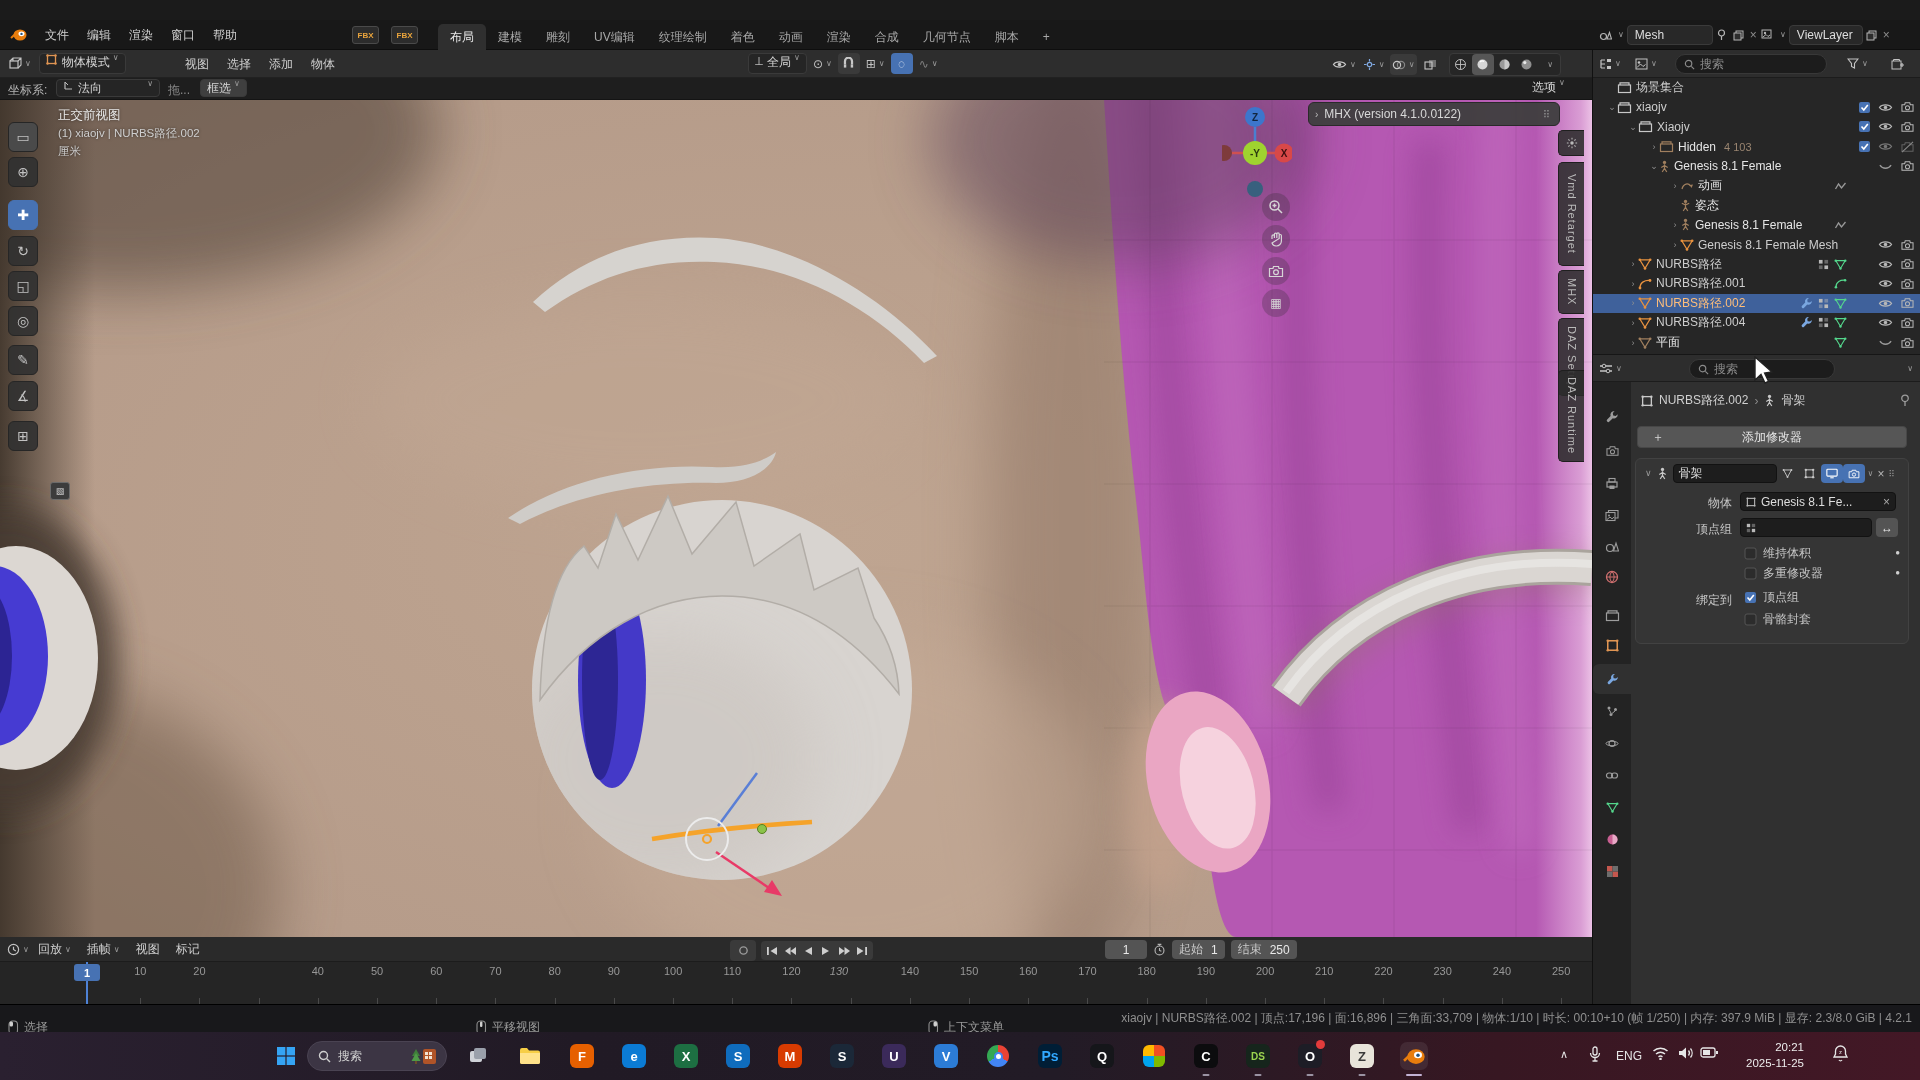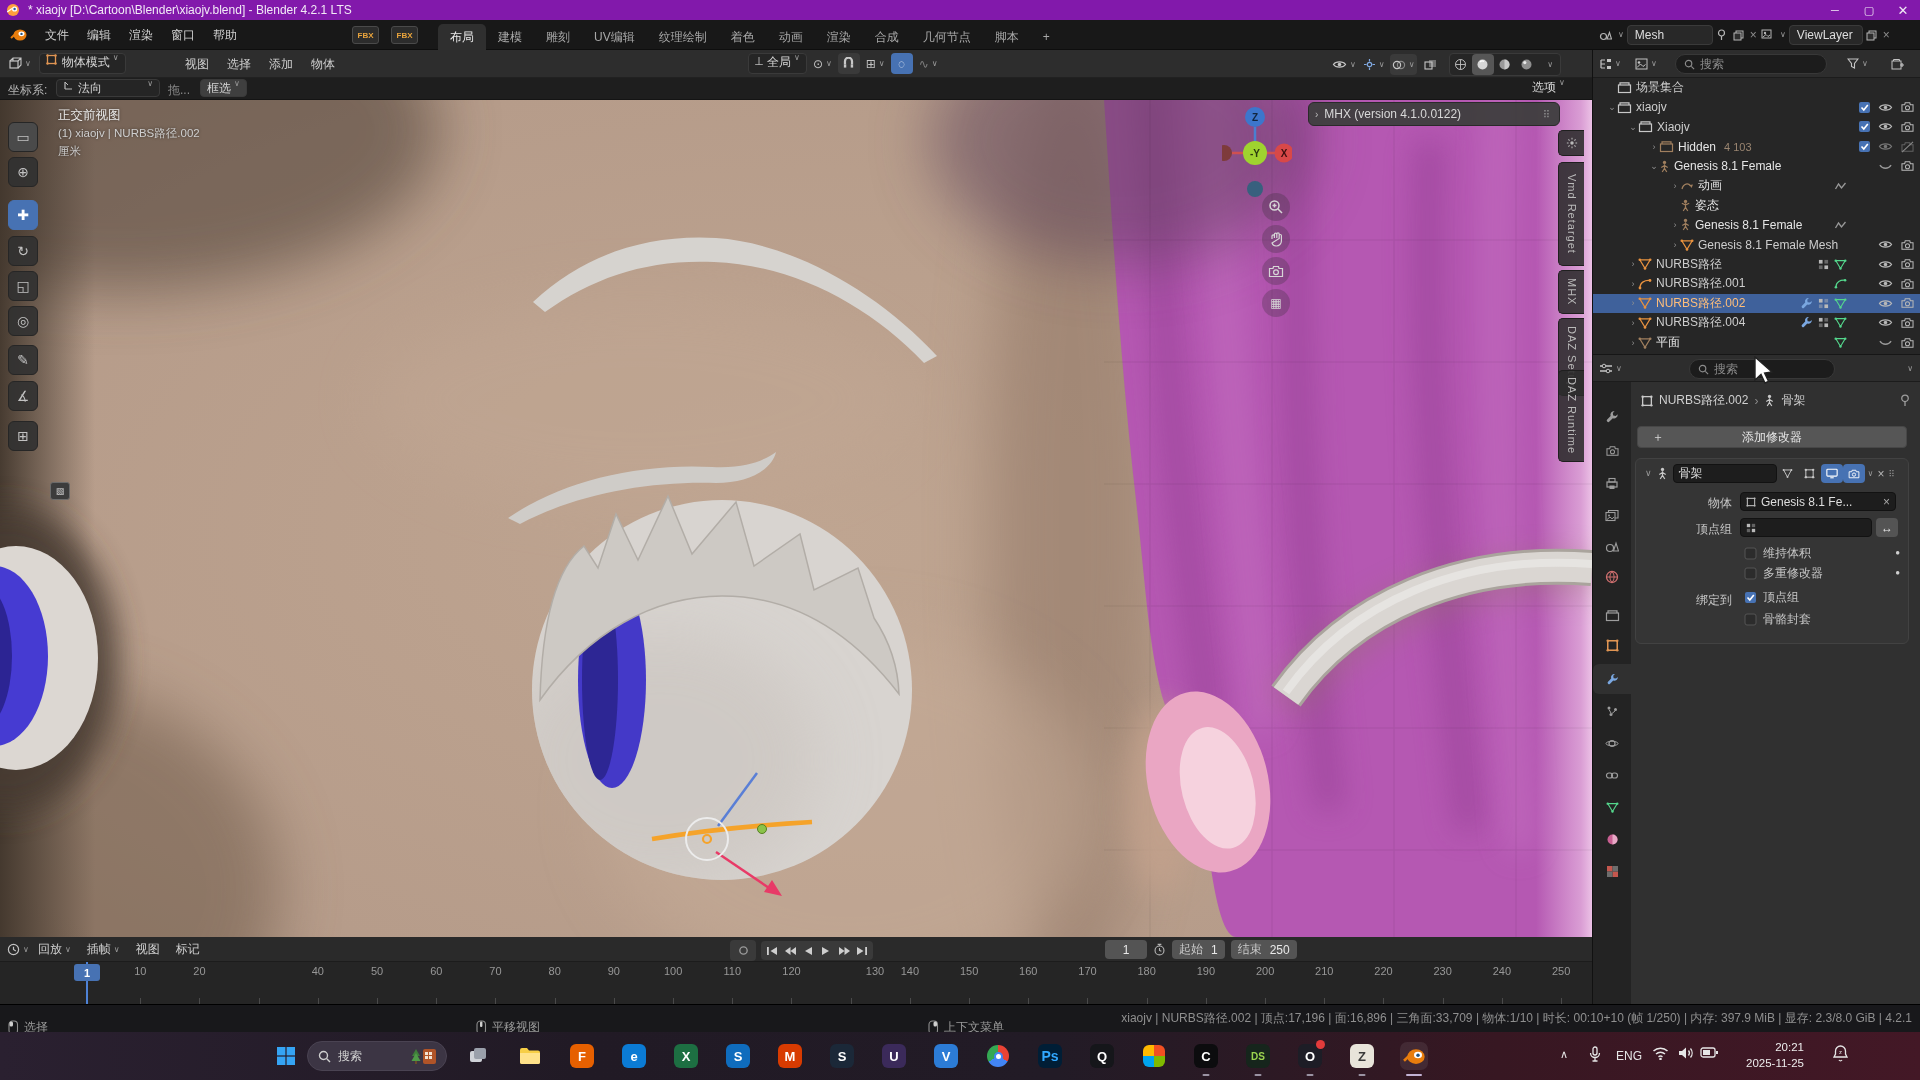--- a/index.html
+++ b/index.html
@@ -107,34 +107,20 @@
 .app.activeapp{background:rgba(255,255,255,.08)}
 .app.activeapp .under{width:16px;background:#c3b2d4}
 .tray-ic{position:absolute;top:14px;color:#e6e6e6}
 #tb-clock{position:absolute;right:116px;top:7px;text-align:right;color:#ececec;font-size:11.5px;line-height:16px}
 </style>
 </head>
 <body>
 
 <div id="screen">
 
-  <div id="titlebar">
-    <svg width="14" height="14" style="margin-left:6px" viewBox="0 0 14 14">
-      <circle cx="7" cy="7" r="6" fill="#ff9f3e"></circle>
-        <circle cx="8.6" cy="6" r="2.6" fill="#fff"></circle>
-        <circle cx="8.6" cy="6" r="1.2" fill="#2a5fa0"></circle>
-      <path d="M1.2 9 L6 5.5" stroke="#fff" stroke-width="1.2"></path>
-    </svg>
-    <span class="t-title">* xiaojv [D:\Cartoon\Blender\xiaojv.blend] - Blender 4.2.1 LTS</span>
-    <div style="margin-left:auto;display:flex">
-      <div class="winbtn">─</div>
-      <div class="winbtn">▢</div>
-      <div class="winbtn" id="win-close">✕</div>
-    </div>
-  </div>
 
   <div id="topbar">
     <svg class="abs" style="left:10px;top:7px" width="17" height="15" viewBox="0 0 17 15">
       <ellipse cx="10" cy="8" rx="6.5" ry="5.5" fill="#e87d0d"></ellipse>
         <ellipse cx="11.5" cy="6.8" rx="3" ry="2.4" fill="#fff"></ellipse>
       <circle cx="11.5" cy="6.9" r="1.2" fill="#25537d"></circle>
         <path d="M1 11 L7 5.5" stroke="#e87d0d" stroke-width="2"></path>
     </svg>
     <div id="menubar-menus">
         <span class="menu-item">文件</span>
@@ -1319,21 +1305,21 @@
         <div class="tl-tick" style="left: 554.68px;">80</div>
         <div class="tl-tickmark" style="left: 554.68px;"></div>
         <div class="tl-tick" style="left: 613.88px;">90</div>
         <div class="tl-tickmark" style="left: 613.88px;"></div>
         <div class="tl-tick" style="left: 673.08px;">100</div>
         <div class="tl-tickmark" style="left: 673.08px;"></div>
         <div class="tl-tick" style="left: 732.28px;">110</div>
         <div class="tl-tickmark" style="left: 732.28px;"></div>
         <div class="tl-tick" style="left: 791.48px;">120</div>
         <div class="tl-tickmark" style="left: 791.48px;"></div>
-        <div class="tl-tick" style="left: 875px;">130</div>
+        <div class="tl-tick" style="left: 839px; font-style: italic;">130</div>
         <div class="tl-tickmark" style="left: 850.68px;"></div>
         <div class="tl-tick" style="left: 909.88px;">140</div>
         <div class="tl-tickmark" style="left: 909.88px;"></div>
         <div class="tl-tick" style="left: 969.08px;">150</div>
         <div class="tl-tickmark" style="left: 969.08px;"></div>
         <div class="tl-tick" style="left: 1028.28px;">160</div>
         <div class="tl-tickmark" style="left: 1028.28px;"></div>
         <div class="tl-tick" style="left: 1087.48px;">170</div>
         <div class="tl-tickmark" style="left: 1087.48px;"></div>
         <div class="tl-tick" style="left: 1146.68px;">180</div>

